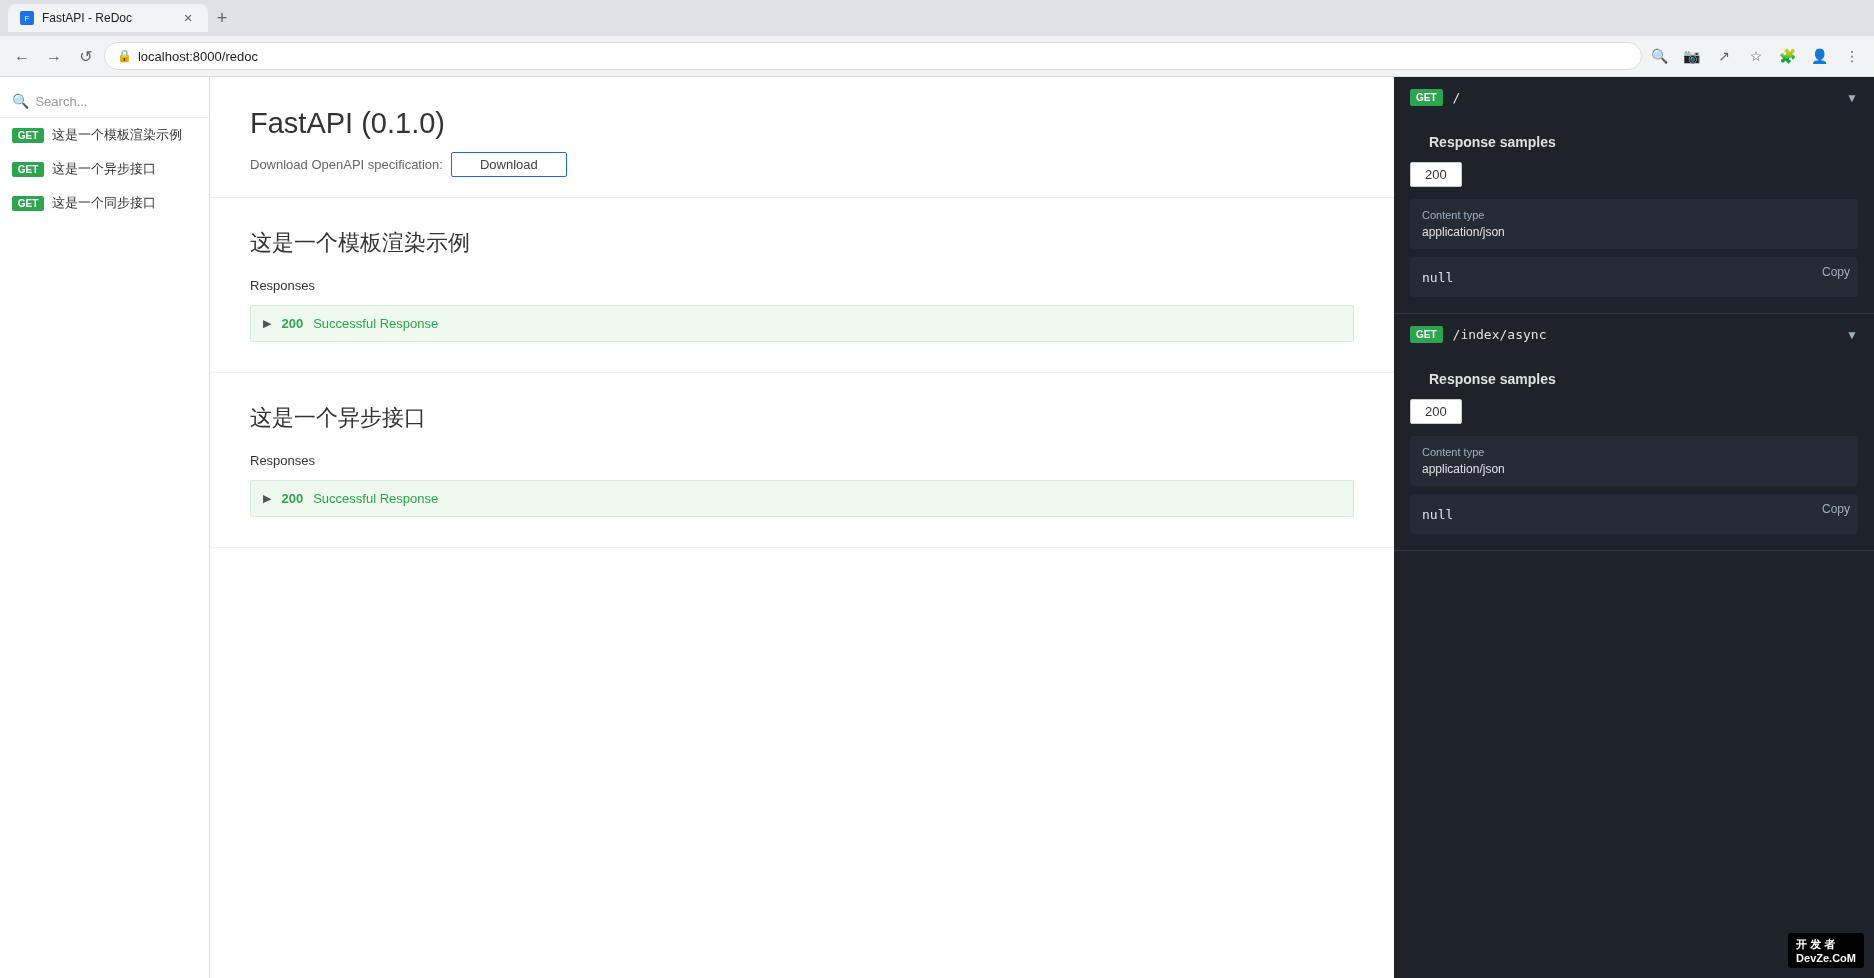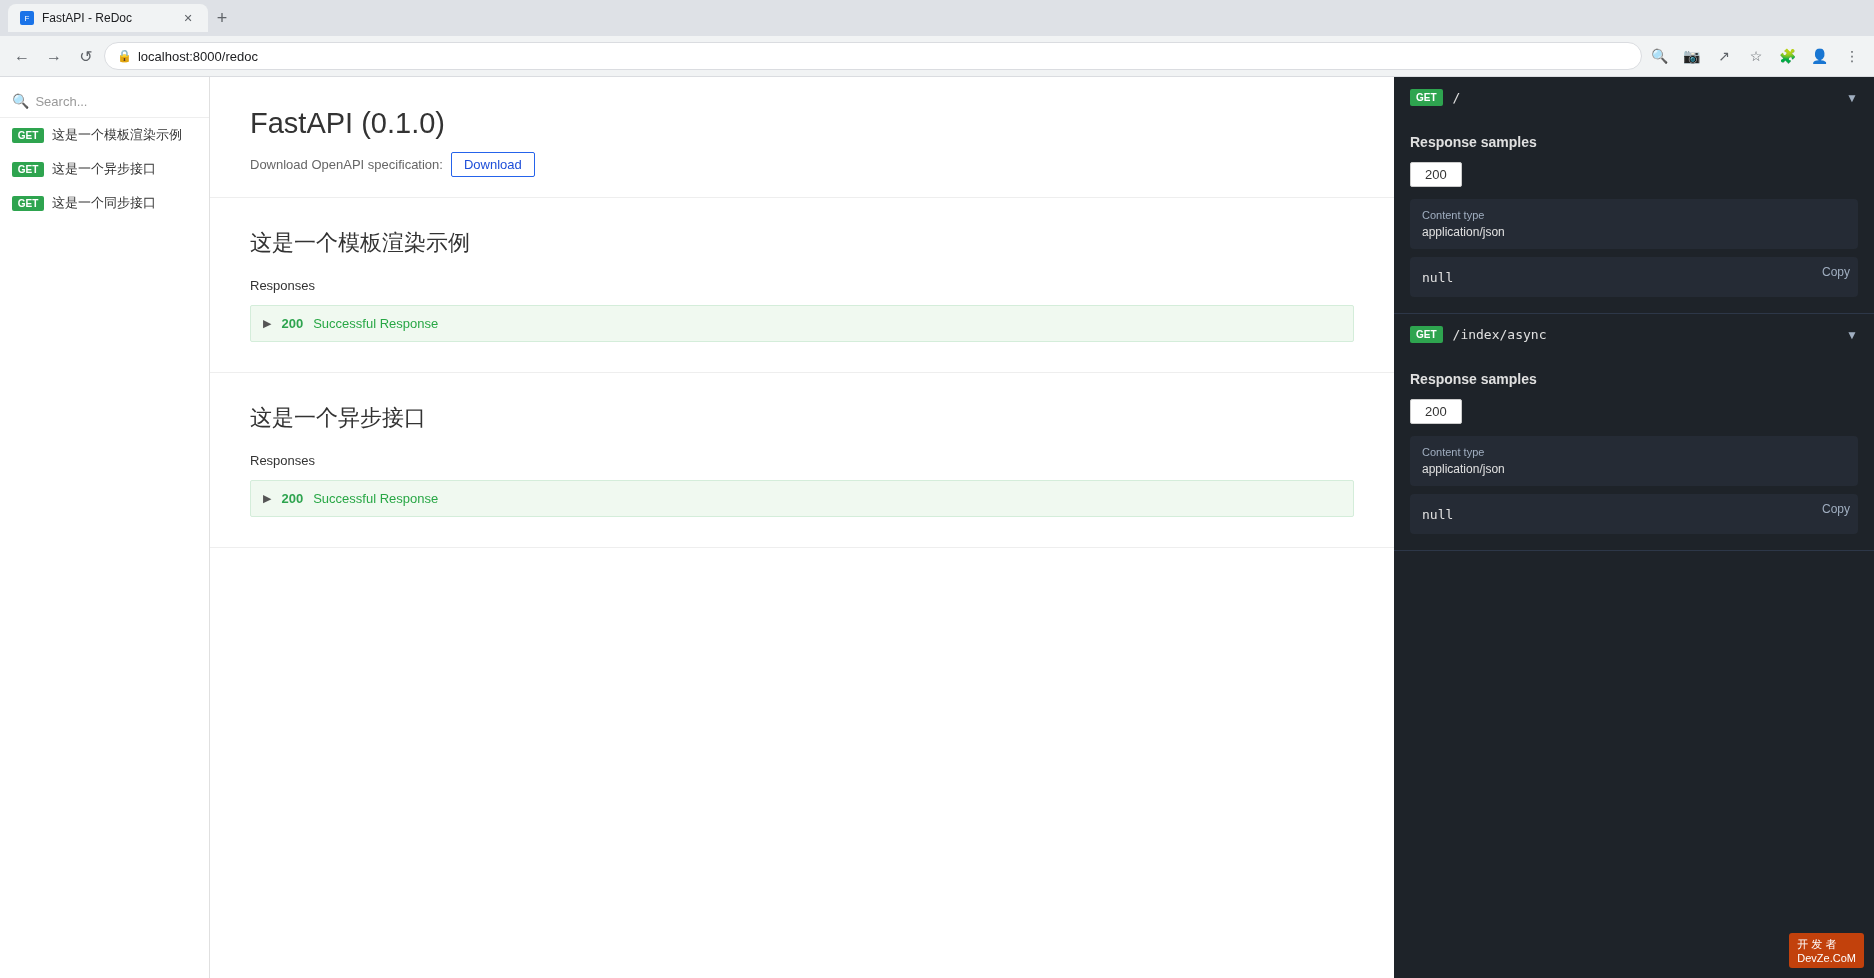--- a/index.html
+++ b/index.html
@@ -183,23 +183,23 @@
     }
     .download-line {
       display: flex;
       align-items: center;
       gap: 8px;
       font-size: 13px;
       color: #666;
     }
     .download-btn {
       border: 1px solid #2563eb;
-      color: #1d4ed8;
+      color: #404040;
       background: transparent;
-      padding: 4px 12px;
+      padding: 4px 28px;
       border-radius: 2px;
       cursor: pointer;
       font-size: 13px;
     }
 
     .endpoint-section {
       padding: 30px 40px;
       border-bottom: 1px solid #eee;
     }
     .endpoint-title {
@@ -280,20 +280,21 @@
 
     .panel-response-section {
       padding: 16px;
       background: #1e2329;
     }
     .panel-response-title {
       font-size: 14px;
       font-weight: 600;
       color: #e0e0e0;
       margin-bottom: 12px;
+      margin-left: 19px;
     }
     .status-tab {
       display: inline-block;
       background: #fff;
       color: #333;
       border: 1px solid #ccc;
       padding: 4px 14px;
       border-radius: 2px;
       font-size: 13px;
       font-weight: 500;
@@ -335,26 +336,26 @@
     .code-null {
       font-family: monospace;
       font-size: 13px;
       color: #e0e0e0;
     }
 
     .devze-watermark {
       position: fixed;
       bottom: 10px;
       right: 10px;
-      background: #c2410c;
+      background: #000000;
       color: white;
       font-size: 11px;
       padding: 4px 8px;
       border-radius: 3px;
-      font-weight: normal;
+      font-weight: bold;
     }
   </style>
 </head>
 <body>
 
 <div class="browser-chrome">
   <div class="tab-bar">
     <div class="tab">
       <div class="tab-favicon">F</div>
       <span>FastAPI - ReDoc</span>

